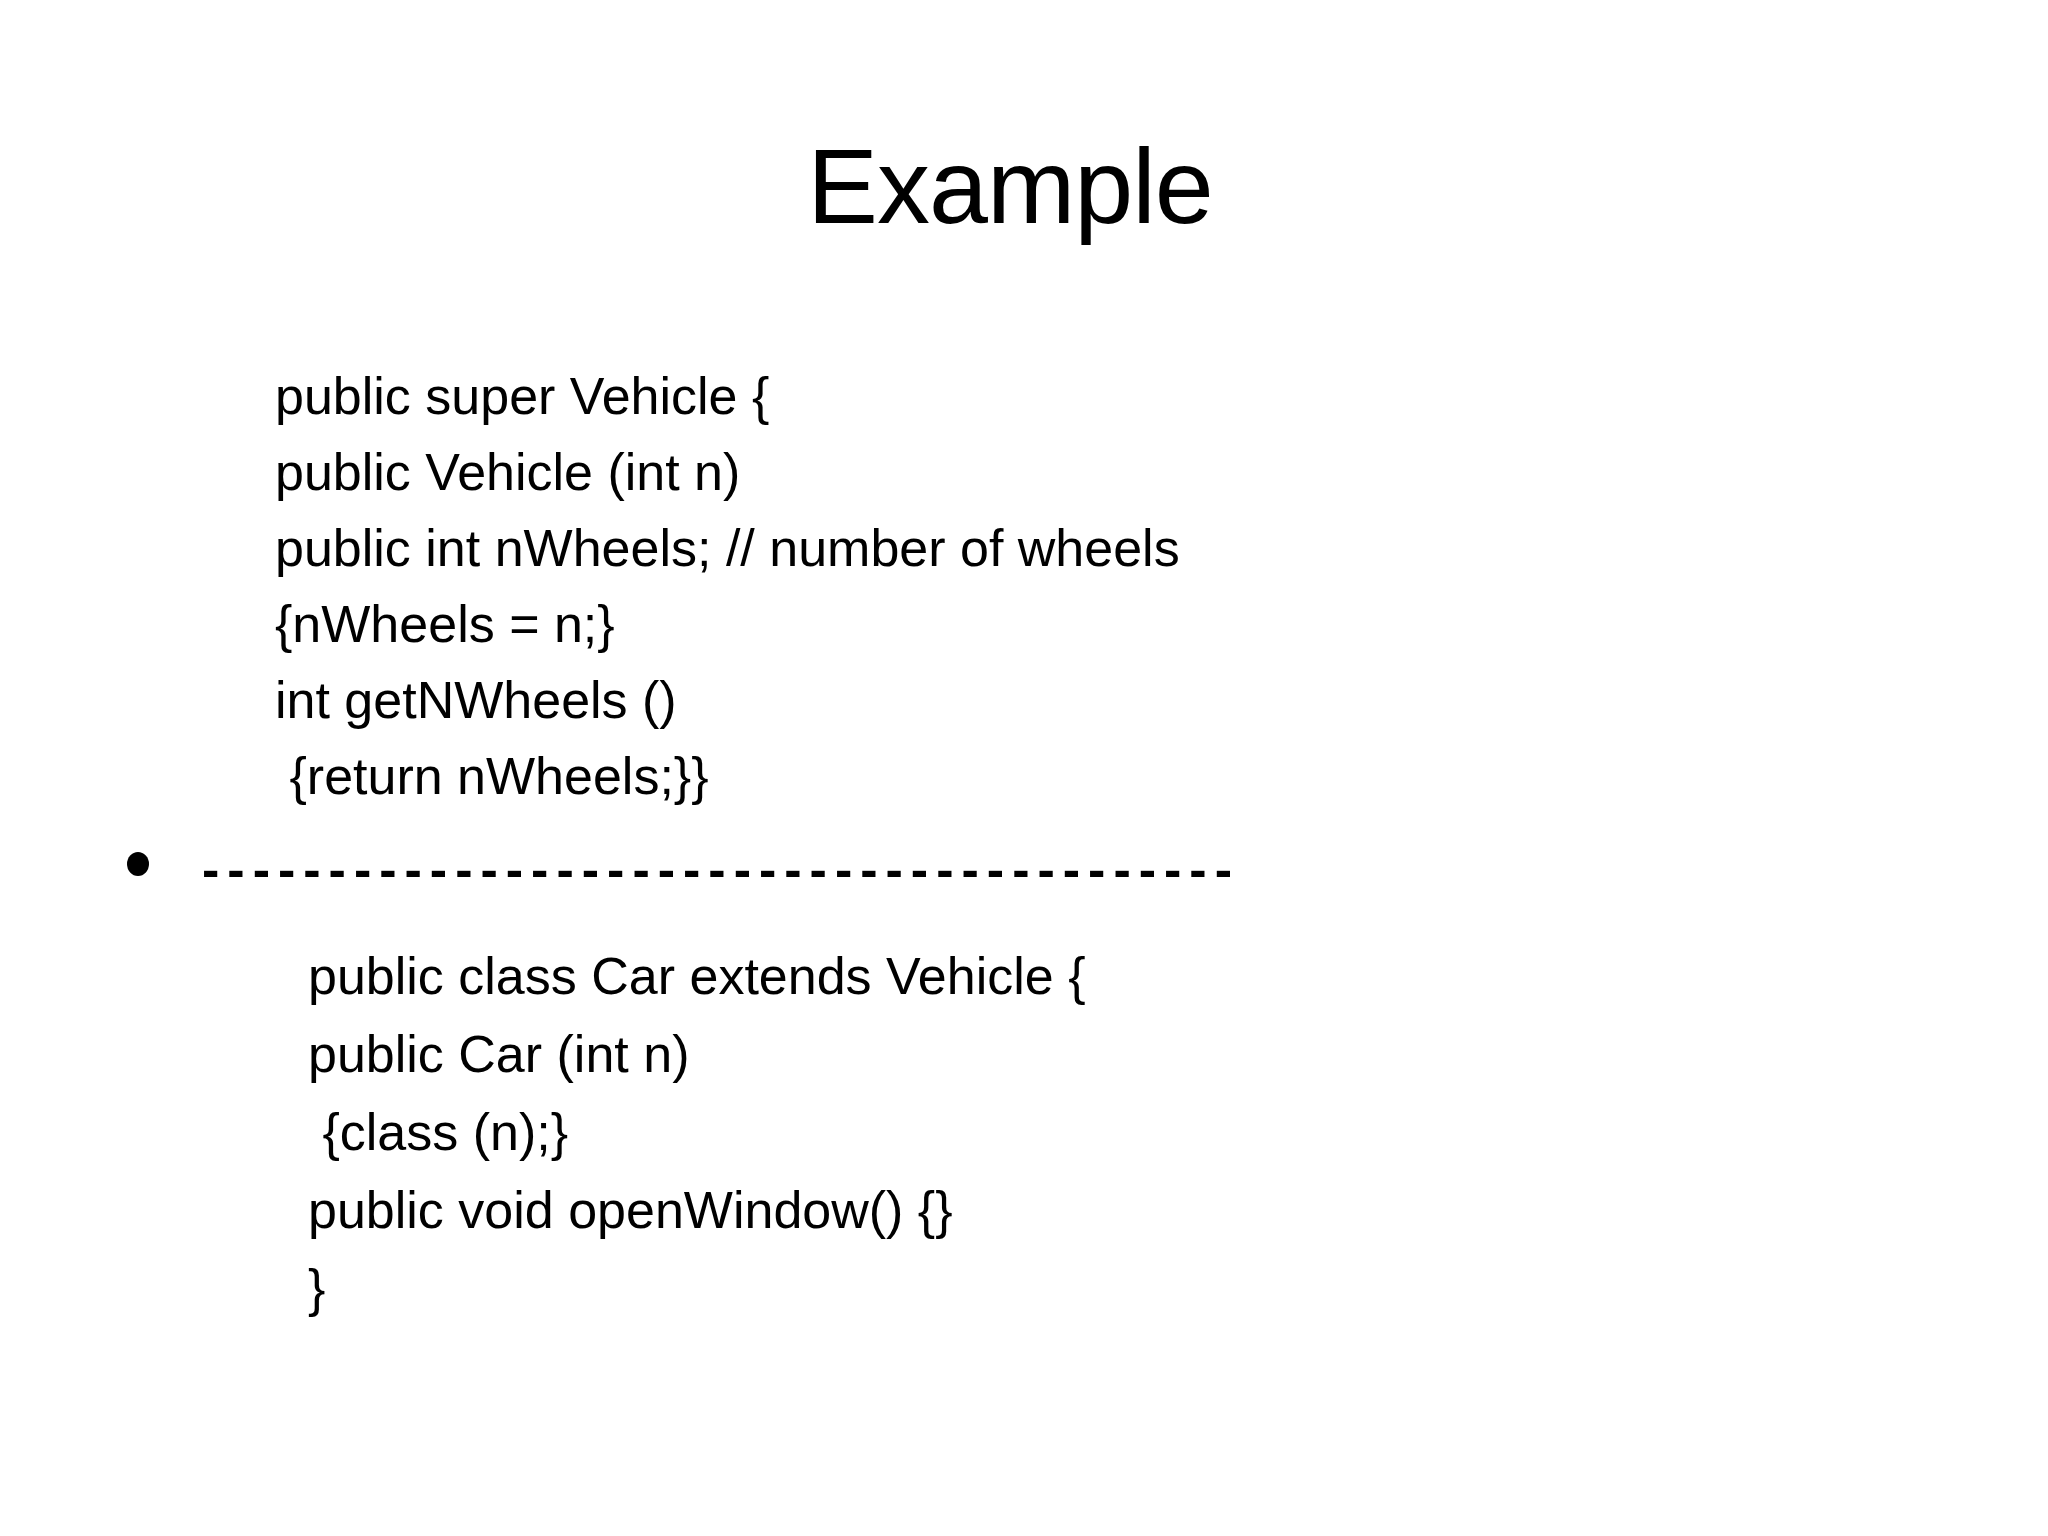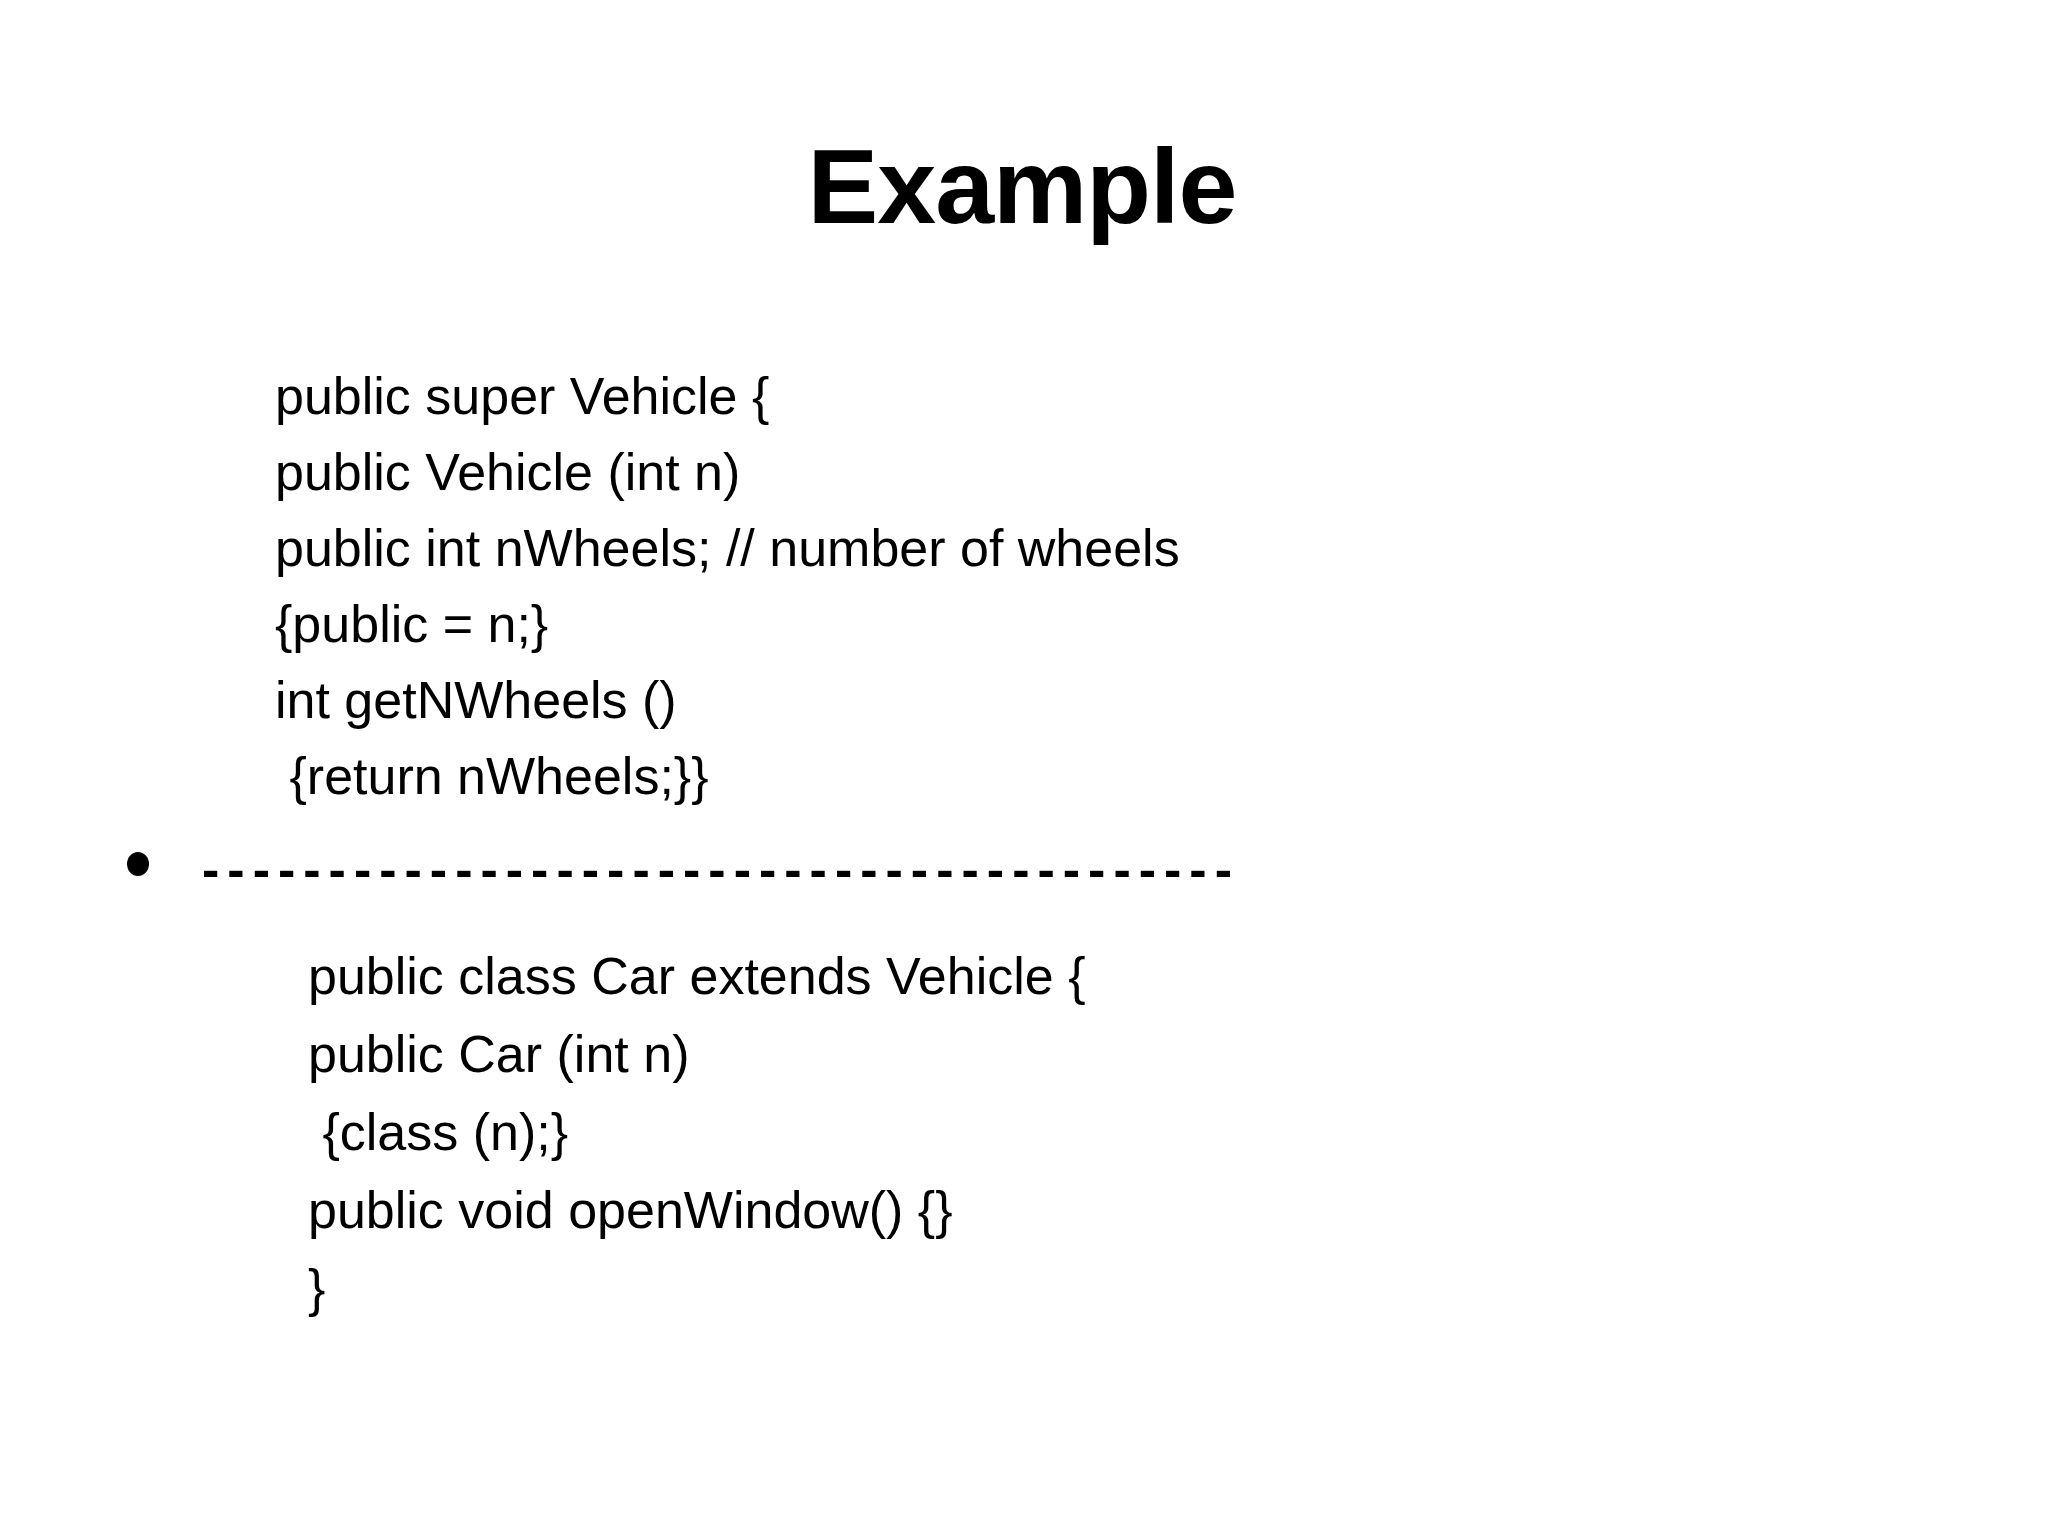--- a/index.html
+++ b/index.html
@@ -11,25 +11,25 @@
     width: 2048px;
     height: 1536px;
     position: relative;
     overflow: hidden;
     font-family: "Liberation Sans", sans-serif;
     color: #000000;
   }
   .slide-title {
     position: absolute;
     top: 128px;
-    left: 12px;
+    left: 0;
     width: 2020px;
     text-align: center;
     font-size: 106px;
-    font-weight: 700;
+    font-weight: 400;
     line-height: 1.1;
     letter-spacing: -1px;
     color: #000000;
   }
   .code-block {
     position: absolute;
     left: 275px;
     font-size: 52px;
     font-weight: 400;
     line-height: 76px;
@@ -70,21 +70,21 @@
 </style>
 </head>
 <body>
 
 <div class="slide-title">Example</div>
 
 <div class="code-block code-block-1">
   <div class="code-line">public super Vehicle {</div>
   <div class="code-line">public Vehicle (int n)</div>
   <div class="code-line">public int nWheels; // number of wheels</div>
-  <div class="code-line">{public = n;}</div>
+  <div class="code-line">{nWheels = n;}</div>
   <div class="code-line">int getNWheels ()</div>
   <div class="code-line"> {return nWheels;}}</div>
 </div>
 
 <div class="separator-row">
   <span class="bullet-dot"></span>
   <span class="dash-run">-----------------------------------------</span>
 </div>
 
 <div class="code-block code-block-2">

